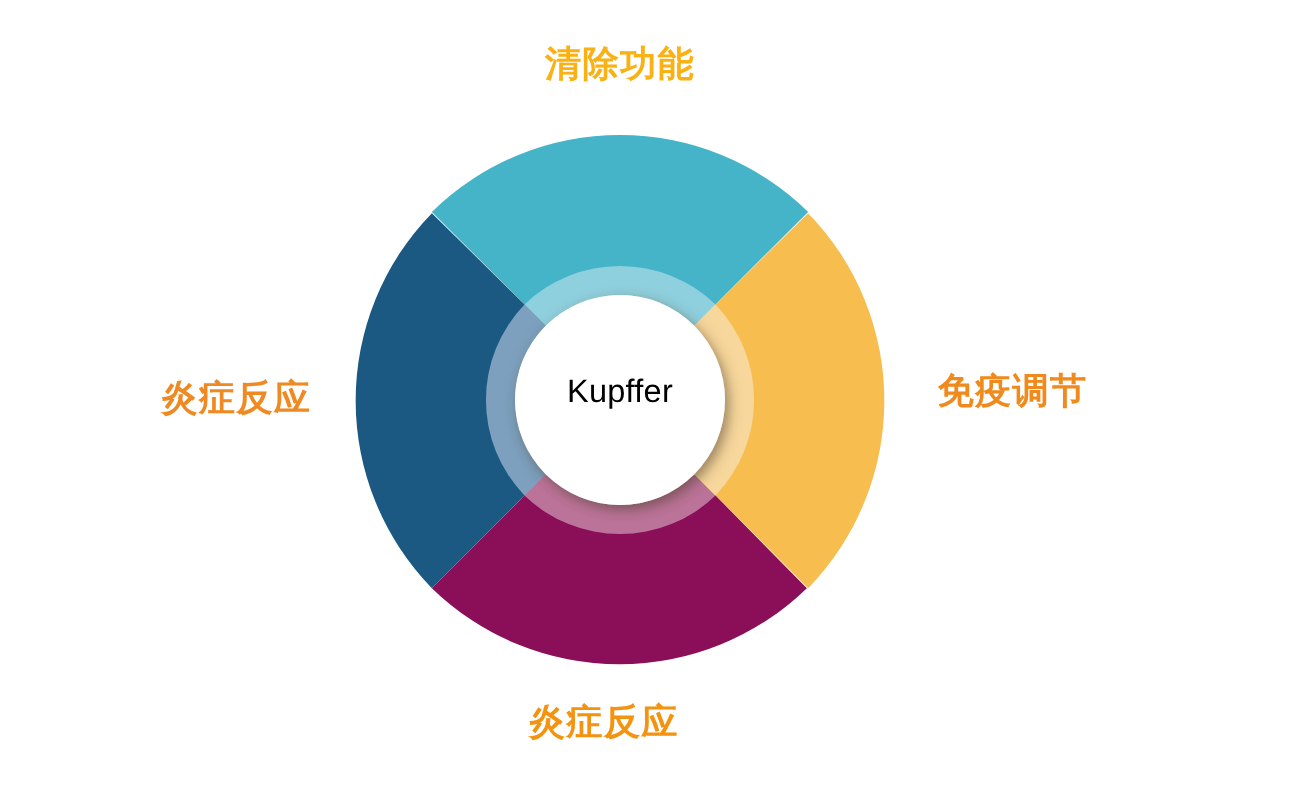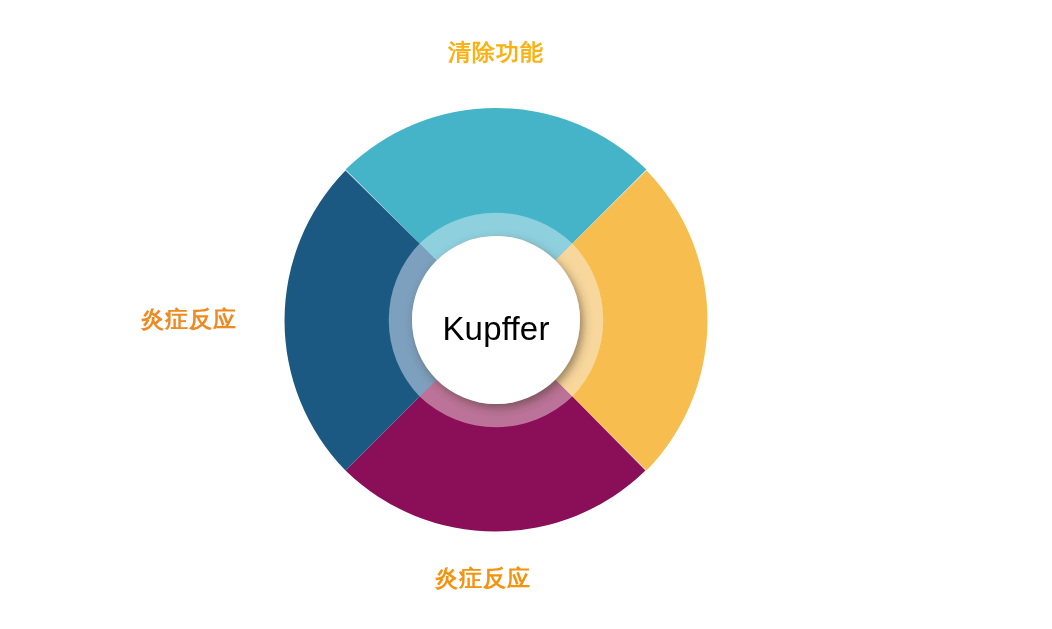--- a/index.html
+++ b/index.html
@@ -24,33 +24,33 @@
     position: absolute;
     left: 0;
     top: 0;
     width: 1052px;
     height: 629px;
     display: block;
   }
   .center-label {
     position: absolute;
     left: 496px;
-    top: 329px;
+    top: 313px;
     transform: translate(-50%, -50%);
-    font-size: 33px;
+    font-size: 26px;
     color: #000000;
     font-family: "Liberation Sans", "DejaVu Sans", sans-serif;
     font-weight: 400;
     letter-spacing: 0.2px;
     white-space: nowrap;
     pointer-events: none;
   }
   .cat-label {
     position: absolute;
-    font-size: 23px;
+    font-size: 29px;
     font-weight: 700;
     white-space: nowrap;
     font-family: Liberation Serif, serif;
     letter-spacing: 1px;
     text-align: center;
   }
   .cat-label.top {
     left: 496px;
     top: 52px;
     transform: translate(-50%, -50%);
@@ -109,18 +109,19 @@
       <path d="M 345.5 470.5 A 215 215 0 0 1 345.5 170.5 L 419.6 243.6 A 110 110 0 0 0 419.6 396.4 Z" fill="#1B5982"></path>
     </g>
 
     <circle cx="496" cy="320" r="84" fill="#ffffff" filter="url(#centerShadow)"></circle>
   </svg>
 
   <div class="center-label" style="color: rgb(0, 0, 0);">Kupffer</div>
 
   <div class="cat-label top" style="color:#F9B114">清除功能</div>
 
+  <div class="cat-label right" style="color:#F08A1C">免疫调节</div>
 
   <div class="cat-label bottom" style="color:#F4930F">炎症反应</div>
 
   <div class="cat-label left" style="color:#EF8A22">炎症反应</div>
 
 </div>
 
 </body></html>

